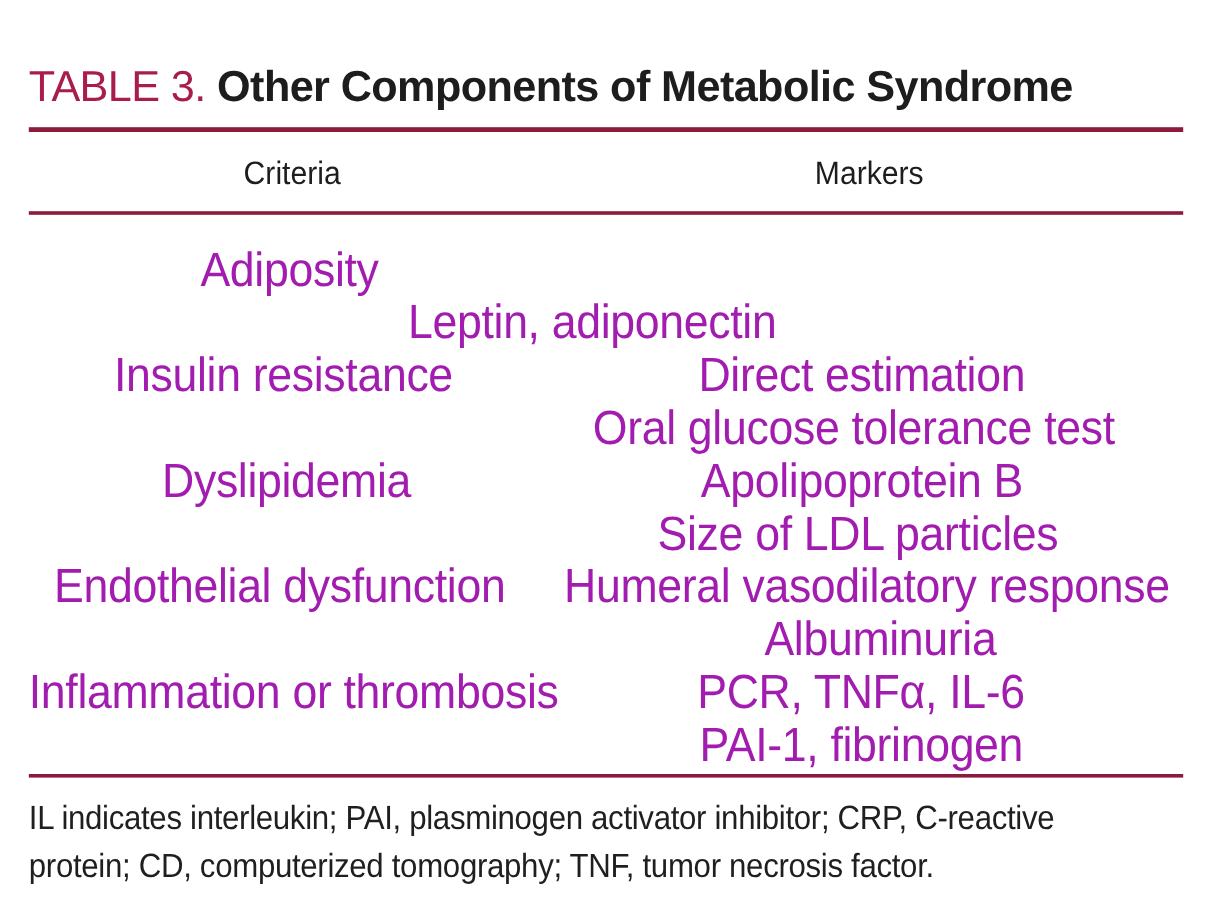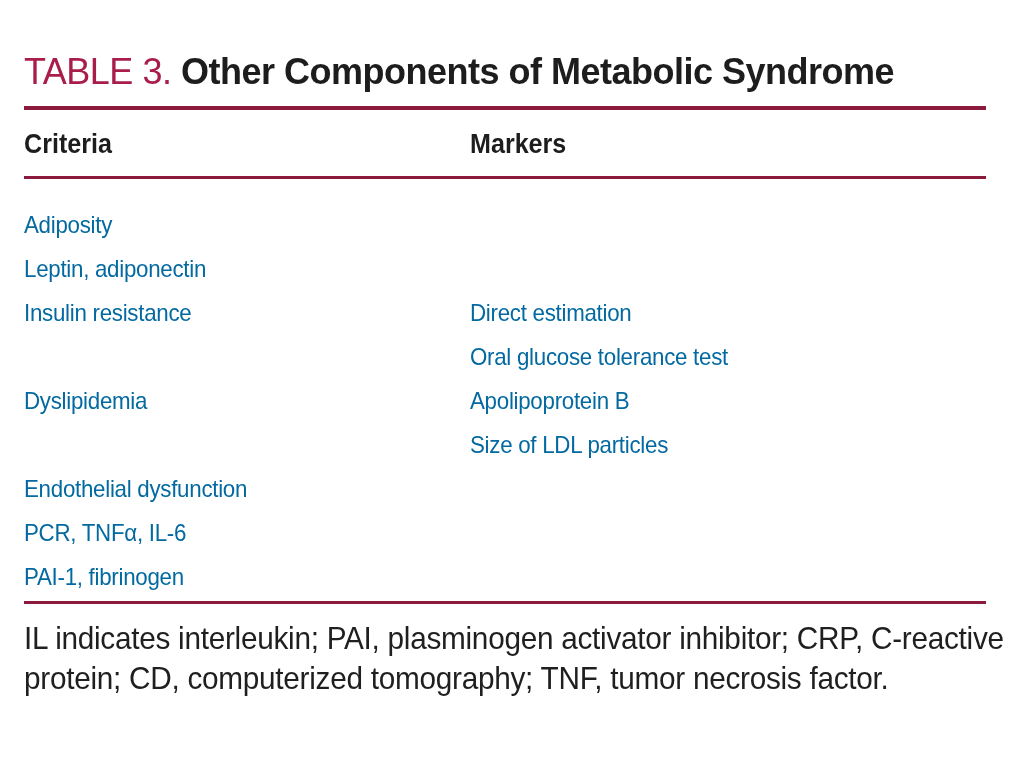--- a/index.html
+++ b/index.html
@@ -46,40 +46,42 @@
   .rule.bot   { height: 3px; margin-top: 2px; }
   .cond {
     display: inline-block;
     transform: scaleX(0.93);
     transform-origin: 0 50%;
     white-space: nowrap;
   }
   .head-row {
     display: flex;
     padding-top: 20px;
-    font-weight: 700;
+    font-weight: 400;
     font-size: 27px;
     line-height: 28px;
     color: #1d1d1d;
+    text-align: center;
   }
   .col1 { width: 446px; flex: 0 0 446px; }
   .col2 { flex: 1 1 auto; }
   .tbody {
     padding-top: 24px;
-    font-size: 24px;
+    font-size: 40px;
     letter-spacing: -0.3px;
-    color: #0369a1;
+    color: #a21caf;
+    text-align: center;
   }
   .row { display: flex; }
   .c1 { width: 446px; flex: 0 0 446px; line-height: 44px; }
   .c2 { flex: 1 1 auto; }
   .m  { line-height: 44px; }
   .footnote {
     padding-top: 14px;
-    font-size: 32px;
+    font-size: 28px;
     line-height: 40px;
     letter-spacing: -0.3px;
     color: #1f1f1f;
   }
 </style>
 </head>
 <body>
 
 <div class="page">
 
@@ -121,24 +123,27 @@
       <div class="c1"><span class="cond">Dyslipidemia</span></div>
       <div class="c2">
         <div class="m"><span class="cond">Apolipoprotein B</span></div>
         <div class="m"><span class="cond">Size of LDL particles</span></div>
       </div>
     </div>
 
     <div class="row">
       <div class="c1"><span class="cond">Endothelial dysfunction</span></div>
       <div class="c2">
+        <div class="m"><span class="cond">Humeral vasodilatory response</span></div>
+        <div class="m"><span class="cond">Albuminuria</span></div>
       </div>
     </div>
 
     <div class="row">
+      <div class="c1"><span class="cond">Inflammation or thrombosis</span></div>
       <div class="c2">
         <div class="m"><span class="cond">PCR, TNFα, IL-6</span></div>
         <div class="m"><span class="cond">PAI-1, fibrinogen</span></div>
       </div>
     </div>
 
   </div>
 
   <div class="rule bot"></div>
 

